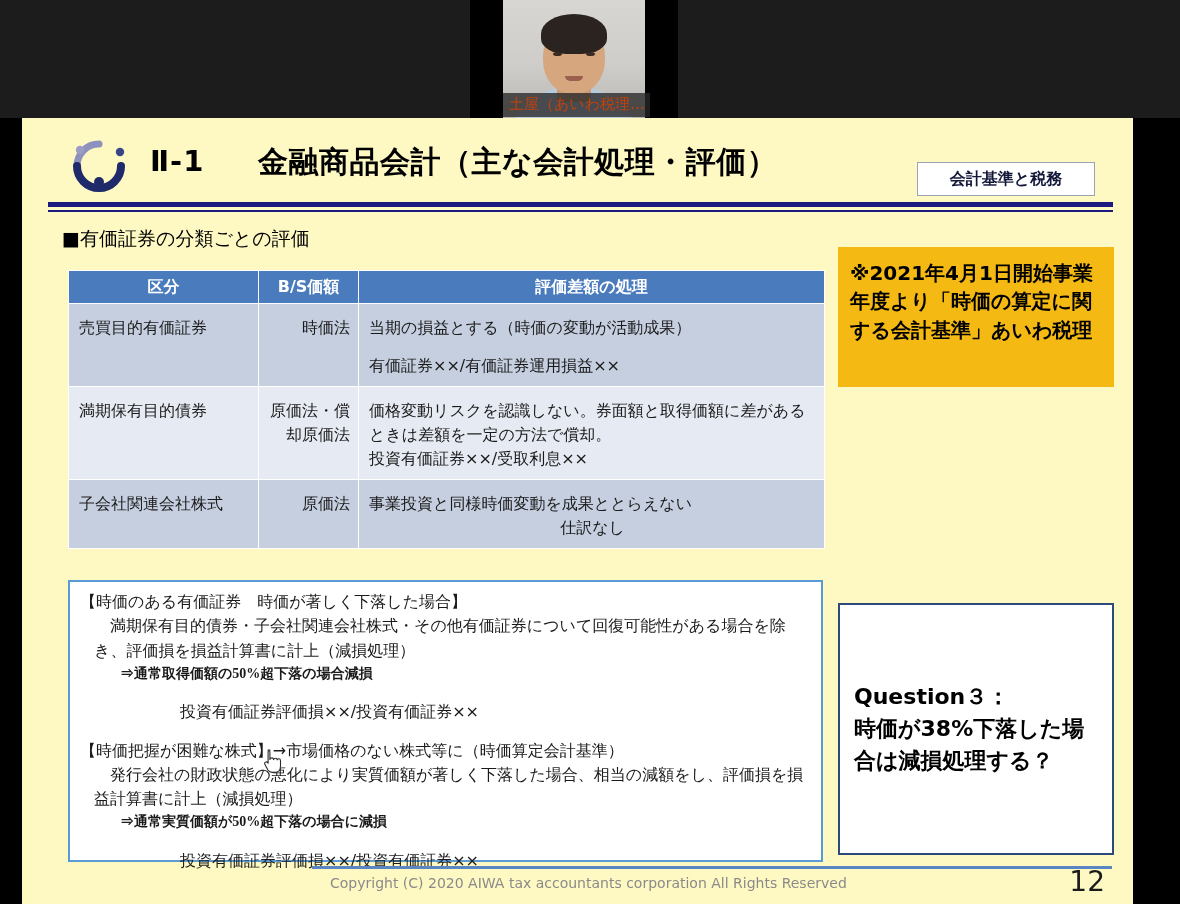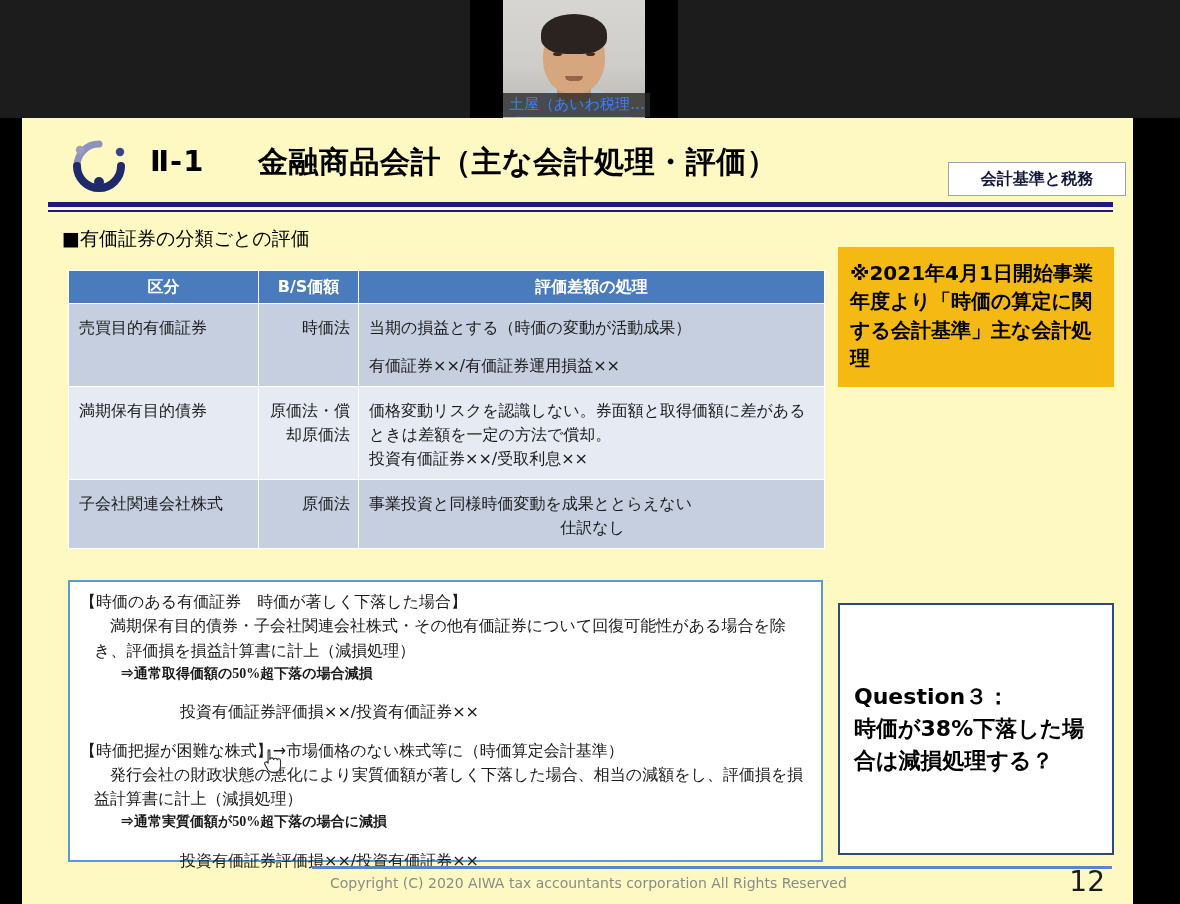--- a/index.html
+++ b/index.html
@@ -88,21 +88,21 @@
     background: #9b5f4e;
     border-radius: 0 0 9px 9px;
   }
   #video-name-chip {
     position: absolute;
     left: 33px;
     bottom: 1px;
     max-width: 135px;
     padding: 2px 6px 3px 6px;
     background: rgba(40,40,40,0.78);
-    color: #3b82f6;
+    color: #c2410c;
     font-size: 15px;
     line-height: 19px;
     white-space: nowrap;
     overflow: hidden;
     font-family: "DejaVu Sans", sans-serif;
   }
 
   
   #slide {
     position: absolute;
@@ -144,21 +144,20 @@
     height: 32px;
     border: 1px solid #9aa4b5;
     background: #fff;
     display: flex;
     align-items: center;
     justify-content: center;
     font-size: 16px;
     font-weight: bold;
     color: #13183a;
     font-family: "DejaVu Sans", sans-serif;
-    margin-left: 31px;
   }
   #title-rule-thick {
     position: absolute;
     left: 26px; top: 84px;
     width: 1065px;
     height: 5px;
     background: #1a1a80;
   }
   #title-rule-thin {
     position: absolute;
@@ -379,21 +378,21 @@
         <td>子会社関連会社株式</td>
         <td class="cell-center">原価法</td>
         <td>
           <span style="display:block">事業投資と同様時価変動を成果ととらえない</span>
           <span class="cell-indent">仕訳なし</span>
         </td>
       </tr>
     </tbody>
   </table>
 
-  <div id="yellow-note">※2021年4月1日開始事業年度より「時価の算定に関する会計基準」主な会計処理</div>
+  <div id="yellow-note">※2021年4月1日開始事業年度より「時価の算定に関する会計基準」あいわ税理</div>
 
   <div id="detail-box">
     <div>【時価のある有価証券　時価が著しく下落した場合】</div>
     <div class="d-indent1">　満期保有目的債券・子会社関連会社株式・その他有価証券について回復可能性がある場合を除き、評価損を損益計算書に計上（減損処理）</div>
     <div class="d-arrow">⇒通常取得価額の50%超下落の場合減損</div>
     <div class="d-entry">投資有価証券評価損××/投資有価証券××</div>
     <div class="d-spacer"></div>
     <div>【時価把握が困難な株式】→市場価格のない株式等に（時価算定会計基準）</div>
     <div class="d-indent1">　発行会社の財政状態の悪化により実質価額が著しく下落した場合、相当の減額をし、評価損を損益計算書に計上（減損処理）</div>
     <div class="d-arrow">⇒通常実質価額が50%超下落の場合に減損</div>

